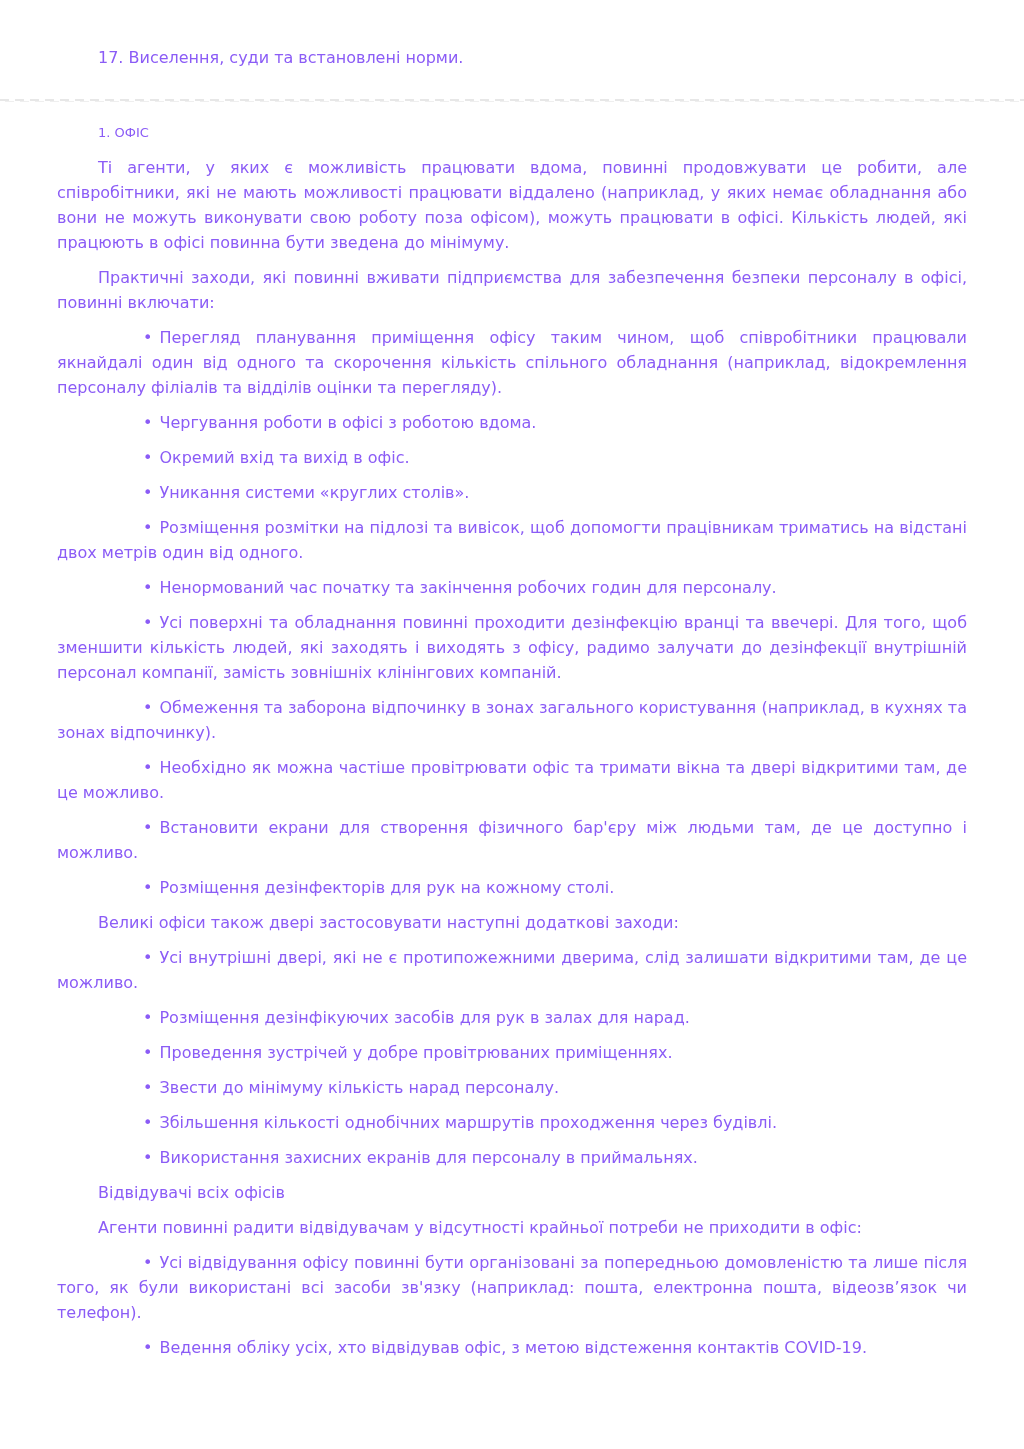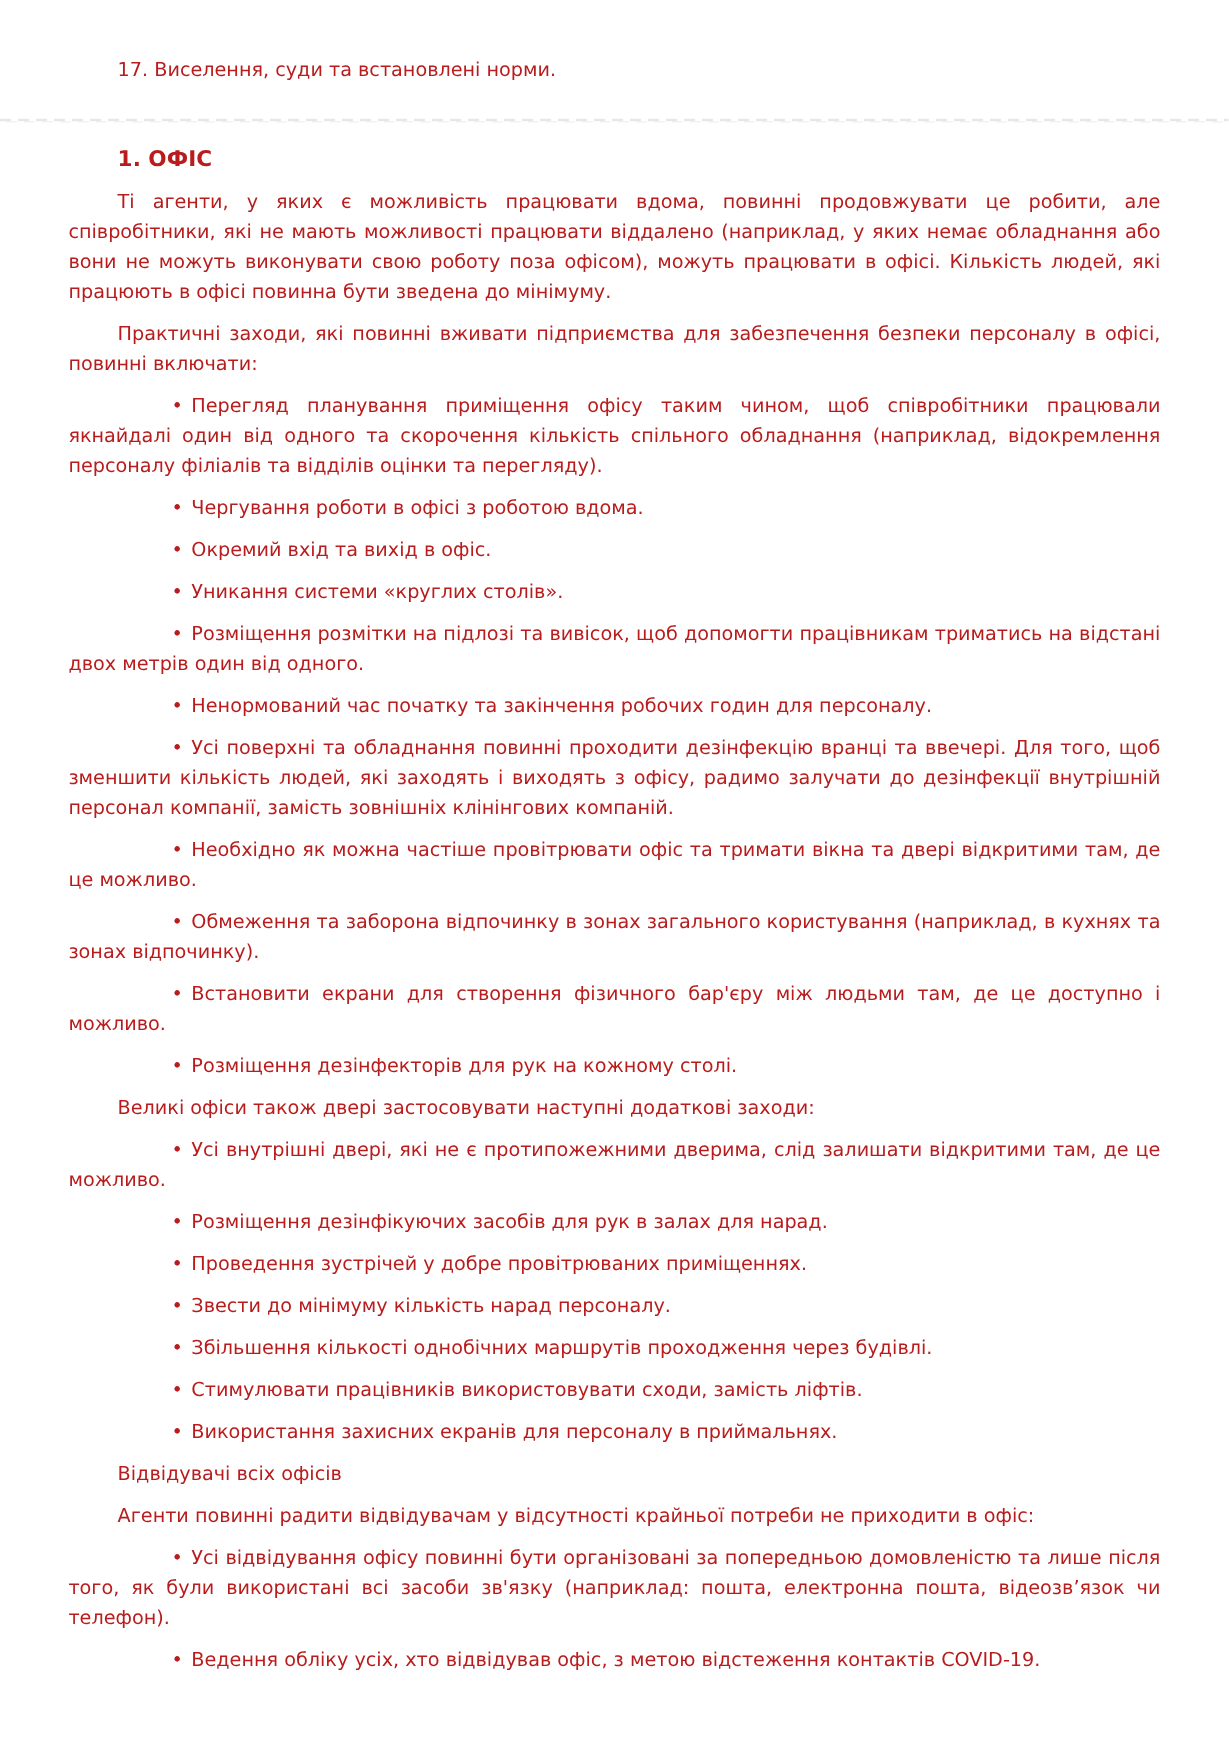--- a/index.html
+++ b/index.html
@@ -11,21 +11,21 @@
     position: relative;
     width: 1024px;
     height: 1449px;
     background: #ffffff;
     overflow: hidden;
     box-sizing: border-box;
     padding-top: 45px;
     font-family: "DejaVu Sans", "Liberation Sans", sans-serif;
     font-size: 16px;
     line-height: 25px;
-    color: #b91c1c;
+    color: #8b5cf6;
   }
   .page p {
     margin: 10px 57px 0 57px;
     padding: 0;
   }
   .page p.first {
     margin-top: 0;
   }
   .paragraph {
     text-align: justify;
@@ -37,22 +37,22 @@
   }
   .bullet {
     text-align: justify;
     text-indent: 86px;
   }
   .bullet .bullet-glyph {
     display: inline;
     padding-right: 7px;
   }
   .heading1 {
-    font-weight: bold;
-    font-size: 18px;
+    font-weight: normal;
+    font-size: 13px;
     text-indent: 41px;
     margin-top: 17px !important;
     margin-bottom: 0;
   }
   .heading2 {
     font-weight: normal;
     text-indent: 41px;
     text-align: left;
   }
   .separator {
@@ -73,29 +73,28 @@
     <p class="heading1">1. ОФІС</p>
     <p class="paragraph">Ті агенти, у яких є можливість працювати вдома, повинні продовжувати це робити, але співробітники, які не мають можливості працювати віддалено (наприклад, у яких немає обладнання або вони не можуть виконувати свою роботу поза офісом), можуть працювати в офісі. Кількість людей, які працюють в офісі повинна бути зведена до мінімуму.</p>
     <p class="paragraph">Практичні заходи, які повинні вживати підприємства для забезпечення безпеки персоналу в офісі, повинні включати:</p>
     <p class="bullet"><span class="bullet-glyph">•</span><span>Перегляд планування приміщення офісу таким чином, щоб співробітники працювали якнайдалі один від одного та скорочення кількість спільного обладнання (наприклад, відокремлення персоналу філіалів та відділів оцінки та перегляду).</span></p>
     <p class="bullet"><span class="bullet-glyph">•</span><span>Чергування роботи в офісі з роботою вдома.</span></p>
     <p class="bullet"><span class="bullet-glyph">•</span><span>Окремий вхід та вихід в офіс.</span></p>
     <p class="bullet"><span class="bullet-glyph">•</span><span>Уникання системи «круглих столів».</span></p>
     <p class="bullet"><span class="bullet-glyph">•</span><span>Розміщення розмітки на підлозі та вивісок, щоб допомогти працівникам триматись на відстані двох метрів один від одного.</span></p>
     <p class="bullet"><span class="bullet-glyph">•</span><span>Ненормований час початку та закінчення робочих годин для персоналу.</span></p>
     <p class="bullet"><span class="bullet-glyph">•</span><span>Усі поверхні та обладнання повинні проходити дезінфекцію вранці та ввечері. Для того, щоб зменшити кількість людей, які заходять і виходять з офісу, радимо залучати до дезінфекції внутрішній персонал компанії, замість зовнішніх клінінгових компаній.</span></p>
+    <p class="bullet"><span class="bullet-glyph">•</span><span>Обмеження та заборона відпочинку в зонах загального користування (наприклад, в кухнях та зонах відпочинку).</span></p>
     <p class="bullet"><span class="bullet-glyph">•</span><span>Необхідно як можна частіше провітрювати офіс та тримати вікна та двері відкритими там, де це можливо.</span></p>
-    <p class="bullet"><span class="bullet-glyph">•</span><span>Обмеження та заборона відпочинку в зонах загального користування (наприклад, в кухнях та зонах відпочинку).</span></p>
     <p class="bullet"><span class="bullet-glyph">•</span><span>Встановити екрани для створення фізичного бар'єру між людьми там, де це доступно і можливо.</span></p>
     <p class="bullet"><span class="bullet-glyph">•</span><span>Розміщення дезінфекторів для рук на кожному столі.</span></p>
     <p class="paragraph">Великі офіси також двері застосовувати наступні додаткові заходи:</p>
     <p class="bullet"><span class="bullet-glyph">•</span><span>Усі внутрішні двері, які не є протипожежними дверима, слід залишати відкритими там, де це можливо.</span></p>
     <p class="bullet"><span class="bullet-glyph">•</span><span>Розміщення дезінфікуючих засобів для рук в залах для нарад.</span></p>
     <p class="bullet"><span class="bullet-glyph">•</span><span>Проведення зустрічей у добре провітрюваних приміщеннях.</span></p>
     <p class="bullet"><span class="bullet-glyph">•</span><span>Звести до мінімуму кількість нарад персоналу.</span></p>
     <p class="bullet"><span class="bullet-glyph">•</span><span>Збільшення кількості однобічних маршрутів проходження через будівлі.</span></p>
-    <p class="bullet"><span class="bullet-glyph">•</span><span>Стимулювати працівників використовувати сходи, замість ліфтів.</span></p>
     <p class="bullet"><span class="bullet-glyph">•</span><span>Використання захисних екранів для персоналу в приймальнях.</span></p>
     <p class="heading2">Відвідувачі всіх офісів</p>
     <p class="paragraph">Агенти повинні радити відвідувачам у відсутності крайньої потреби не приходити в офіс:</p>
     <p class="bullet"><span class="bullet-glyph">•</span><span>Усі відвідування офісу повинні бути організовані за попередньою домовленістю та лише після того, як були використані всі засоби зв'язку (наприклад: пошта, електронна пошта, відеозв’язок чи телефон).</span></p>
     <p class="bullet"><span class="bullet-glyph">•</span><span>Ведення обліку усіх, хто відвідував офіс, з метою відстеження контактів COVID-19.</span></p>
   </div>
 
 </body></html>

